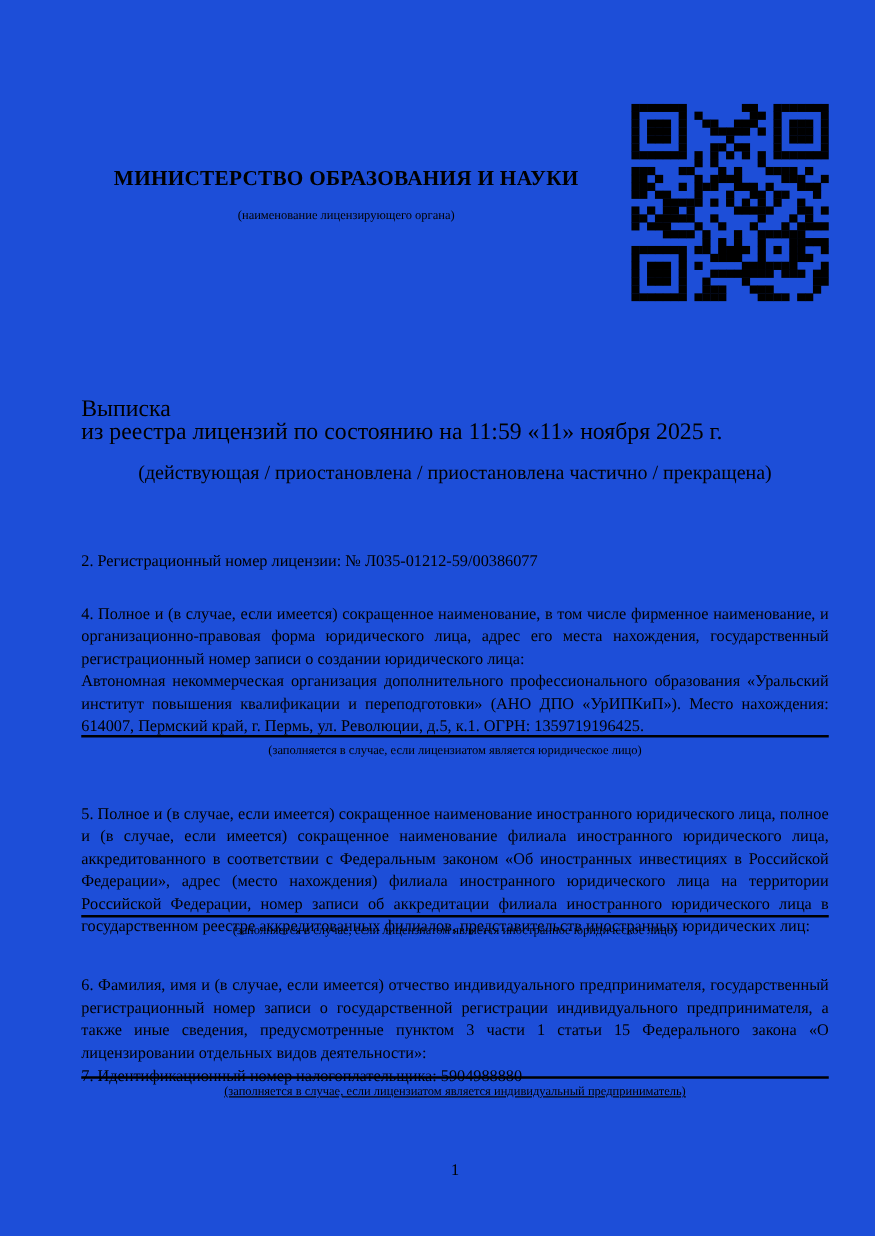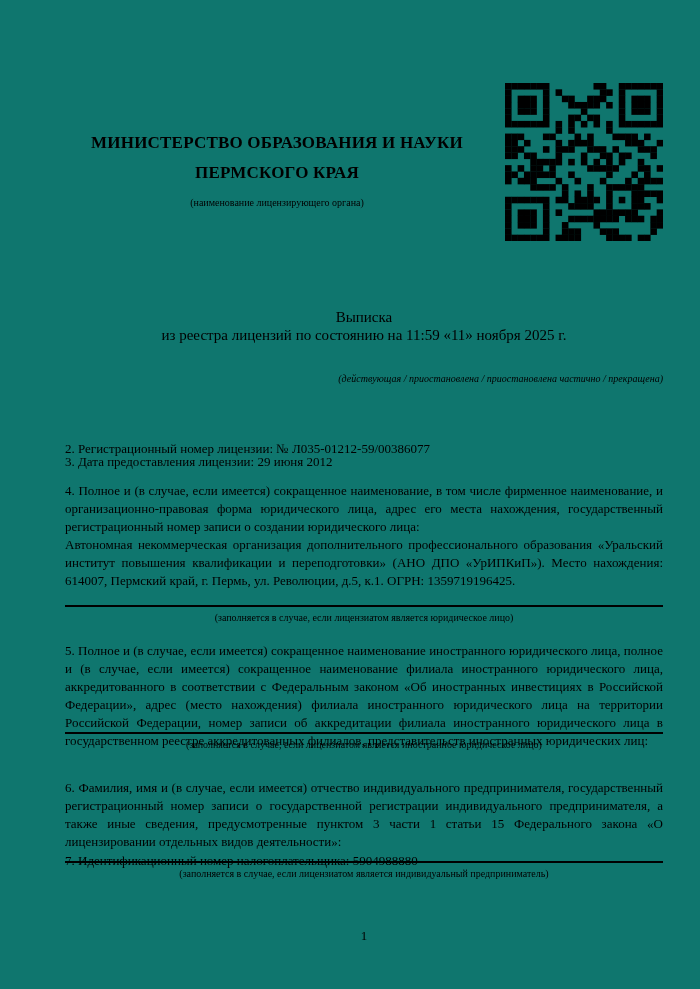--- a/index.html
+++ b/index.html
@@ -1,20 +1,20 @@
 <!DOCTYPE html>
 <html><head>
 <meta charset="utf-8">
 <style>
   html, body { margin: 0; padding: 0; background: #ffffff; }
   .page {
     position: relative;
     width: 700px;
     height: 989px;
-    background: #0f766e;
+    background: #1d4ed8;
     font-family: "Liberation Serif", "DejaVu Serif", serif;
     color: #000000;
     overflow: hidden;
   }
   .qr {
     position: absolute;
     left: 505px;
     top: 83px;
     width: 158px;
     height: 158px;
@@ -34,60 +34,59 @@
   }
   .ministry .m-cap {
     font-size: 10px;
     line-height: 13px;
     margin-top: 8px;
     font-family: Liberation Serif, serif;
   }
   .doc-title {
     position: absolute;
     left: 65px;
-    top: 309px;
+    top: 319px;
     width: 598px;
-    text-align: center;
-    font-size: 15px;
+    text-align: left;
+    font-size: 19px;
     line-height: 17.5px;
   }
   .block {
     position: absolute;
     left: 65px;
     width: 598px;
     font-size: 13px;
     line-height: 18px;
   }
   .para { text-align: justify; }
   .cap {
-    font-size: 10px;
+    font-size: 16px;
     line-height: 13px;
-    text-align: right;
+    text-align: center;
     margin-top: 5px;
-    font-style: italic;
   }
   .rule {
     position: absolute;
     left: 65px;
     width: 598px;
     border-top: 2px solid #000000;
     text-align: center;
     font-size: 10px;
     line-height: 13px;
     padding-top: 4px;
   }
   .b1 { top: 367px; }
   .b2 { top: 440px; }
   .b3 { top: 453px; }
   .b4 { top: 482px; }
-  .r4 { top: 588px; margin-top: 17px; }
+  .r4 { top: 588px; }
   .b5 { top: 642px; }
   .r5 { top: 732px; }
   .b6 { top: 779px; }
-  .r6 { top: 861px; }
+  .r6 { top: 861px; text-decoration: underline; }
   .b7 { top: 852px; }
   .page-num {
     position: absolute;
     left: 65px;
     top: 927px;
     width: 598px;
     text-align: center;
     font-size: 13px;
     line-height: 17px;
   }
@@ -402,40 +401,36 @@
         <rect x="101.12" y="151.68" width="6.57" height="6.57"></rect>
         <rect x="107.44" y="151.68" width="6.57" height="6.57"></rect>
         <rect x="113.76" y="151.68" width="6.57" height="6.57"></rect>
         <rect x="120.08" y="151.68" width="6.57" height="6.57"></rect>
         <rect x="132.72" y="151.68" width="6.57" height="6.57"></rect>
         <rect x="139.04" y="151.68" width="6.57" height="6.57"></rect>
       </svg></div>
 
   <div class="ministry">
     <div class="m-line">МИНИСТЕРСТВО ОБРАЗОВАНИЯ И НАУКИ</div>
-    <div class="m-line">ПЕРМСКОГО КРАЯ</div>
     <div class="m-cap">(наименование лицензирующего органа)</div>
   </div>
 
   <div class="doc-title">
     <div>Выписка</div>
     <div>из реестра лицензий по состоянию на 11:59 «11» ноября 2025 г.</div>
   </div>
 
   <div class="block b1">
     <div class="cap">(действующая / приостановлена / приостановлена частично / прекращена)</div>
   </div>
 
   <div class="block b2">
     <div>2. Регистрационный номер лицензии: № Л035-01212-59/00386077</div>
   </div>
 
-  <div class="block b3">
-    <div>3. Дата предоставления лицензии: 29 июня 2012</div>
-  </div>
 
   <div class="block b4">
     <div class="para">4. Полное и (в случае, если имеется) сокращенное наименование, в том числе фирменное наименование, и организационно-правовая форма юридического лица, адрес его места нахождения, государственный регистрационный номер записи о создании юридического лица:</div>
     <div class="para">Автономная некоммерческая организация дополнительного профессионального образования «Уральский институт повышения квалификации и переподготовки» (АНО ДПО «УрИПКиП»). Место нахождения: 614007, Пермский край, г. Пермь, ул. Революции, д.5, к.1. ОГРН: 1359719196425.</div>
   </div>
 
   <div class="rule r4">
     <span>(заполняется в случае, если лицензиатом является юридическое лицо)</span>
   </div>
 

